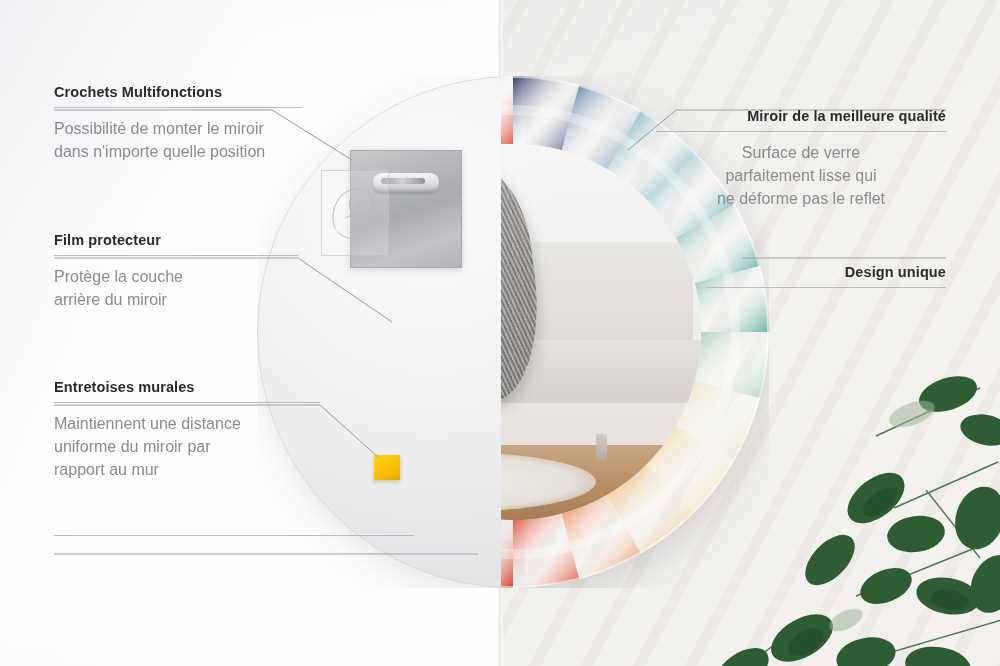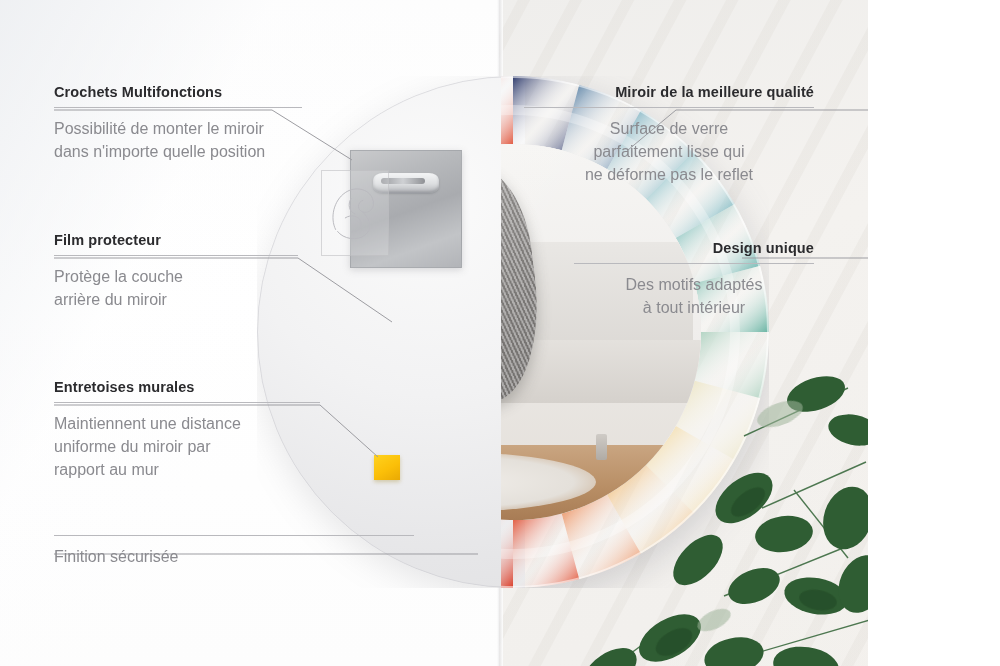--- a/index.html
+++ b/index.html
@@ -2,21 +2,21 @@
 <html><head>
 <meta charset="utf-8">
 <style>
   * { margin:0; padding:0; box-sizing:border-box; }
   html,body { width:1000px; height:666px; overflow:hidden; }
   body {
     font-family:"Liberation Sans", sans-serif;
     background:#ffffff;
     position:relative;
   }
-  .stage { position:absolute; inset:0; width:868px; height:666px; overflow:hidden; }
+  .stage { position:absolute; inset:0; width:1000px; height:666px; overflow:hidden; }
 
   
   .bg-left {
     position:absolute; left:0; top:0; width:501px; height:666px;
     background:
       linear-gradient(118deg, rgba(236,238,241,.85) 0%, rgba(252,252,253,.2) 32%, rgba(255,255,255,0) 55%),
       linear-gradient(180deg, #fdfdfd 0%, #ffffff 45%, #fdfdfd 100%);
   }
   .bg-right {
     position:absolute; left:499px; top:0; width:501px; height:666px;
@@ -143,21 +143,21 @@
     white-space:nowrap;
   }
   .callout .rule{
     height:1px; background:#b9b9bd; margin-top:7px;
   }
   .callout p{
     font-size:16px; line-height:1.45; color:#8a8a8f; margin-top:9px;
     white-space:pre-line;
   }
   .left-callout{ left:54px; text-align:left; }
-  .right-callout{ right:54px; text-align:right; }
+  .right-callout{ right:54px; text-align:right;margin-top:24px; }
   .right-callout h3{ text-align:right; }
   .right-callout p{ text-align:center; }
 
   svg.leader{ position:absolute; left:0; top:0; width:1000px; height:666px; pointer-events:none; overflow:visible; }
   svg.leader path{ fill:none; stroke:#9d9da2; stroke-width:1; }
 
   
   .foliage{ position:absolute; right:-10px; bottom:-14px; width:330px; height:310px; }
   .foliage svg{ display:block; width:100%; height:100%; }
 </style>
@@ -387,36 +387,33 @@
   <div class="callout left-callout" style="top:379px; width:266px;">
     <h3>Entretoises murales</h3>
     <div class="rule"></div>
     <p>Maintiennent une distance
 uniforme du miroir par
 rapport au mur</p>
   </div>
 
   <div class="callout left-callout" style="top:528px; width:360px;">
     <div class="rule"></div>
-    <p>Finition sécurisée</p>
   </div>
 
   <div class="callout right-callout" style="top:84px; width:290px;">
     <h3>Miroir de la meilleure qualité</h3>
     <div class="rule"></div>
     <p>Surface de verre
 parfaitement lisse qui
 ne déforme pas le reflet</p>
   </div>
 
   <div class="callout right-callout" style="top:240px; width:240px;">
     <h3>Design unique</h3>
     <div class="rule"></div>
-    <p>Des motifs adaptés
-à tout intérieur</p>
   </div>
 
   <div class="foliage">
     <svg viewBox="0 0 330 310" aria-hidden="true">
       <g stroke="#3c6b40" stroke-width="1.4" fill="none" opacity=".9">
         <path d="M300 18 L196 66"></path>
           <path d="M318 92 L214 138"></path>
         <path d="M300 176 L176 226"></path>
           <path d="M322 250 L150 300"></path>
         <path d="M120 256 L60 300"></path>

